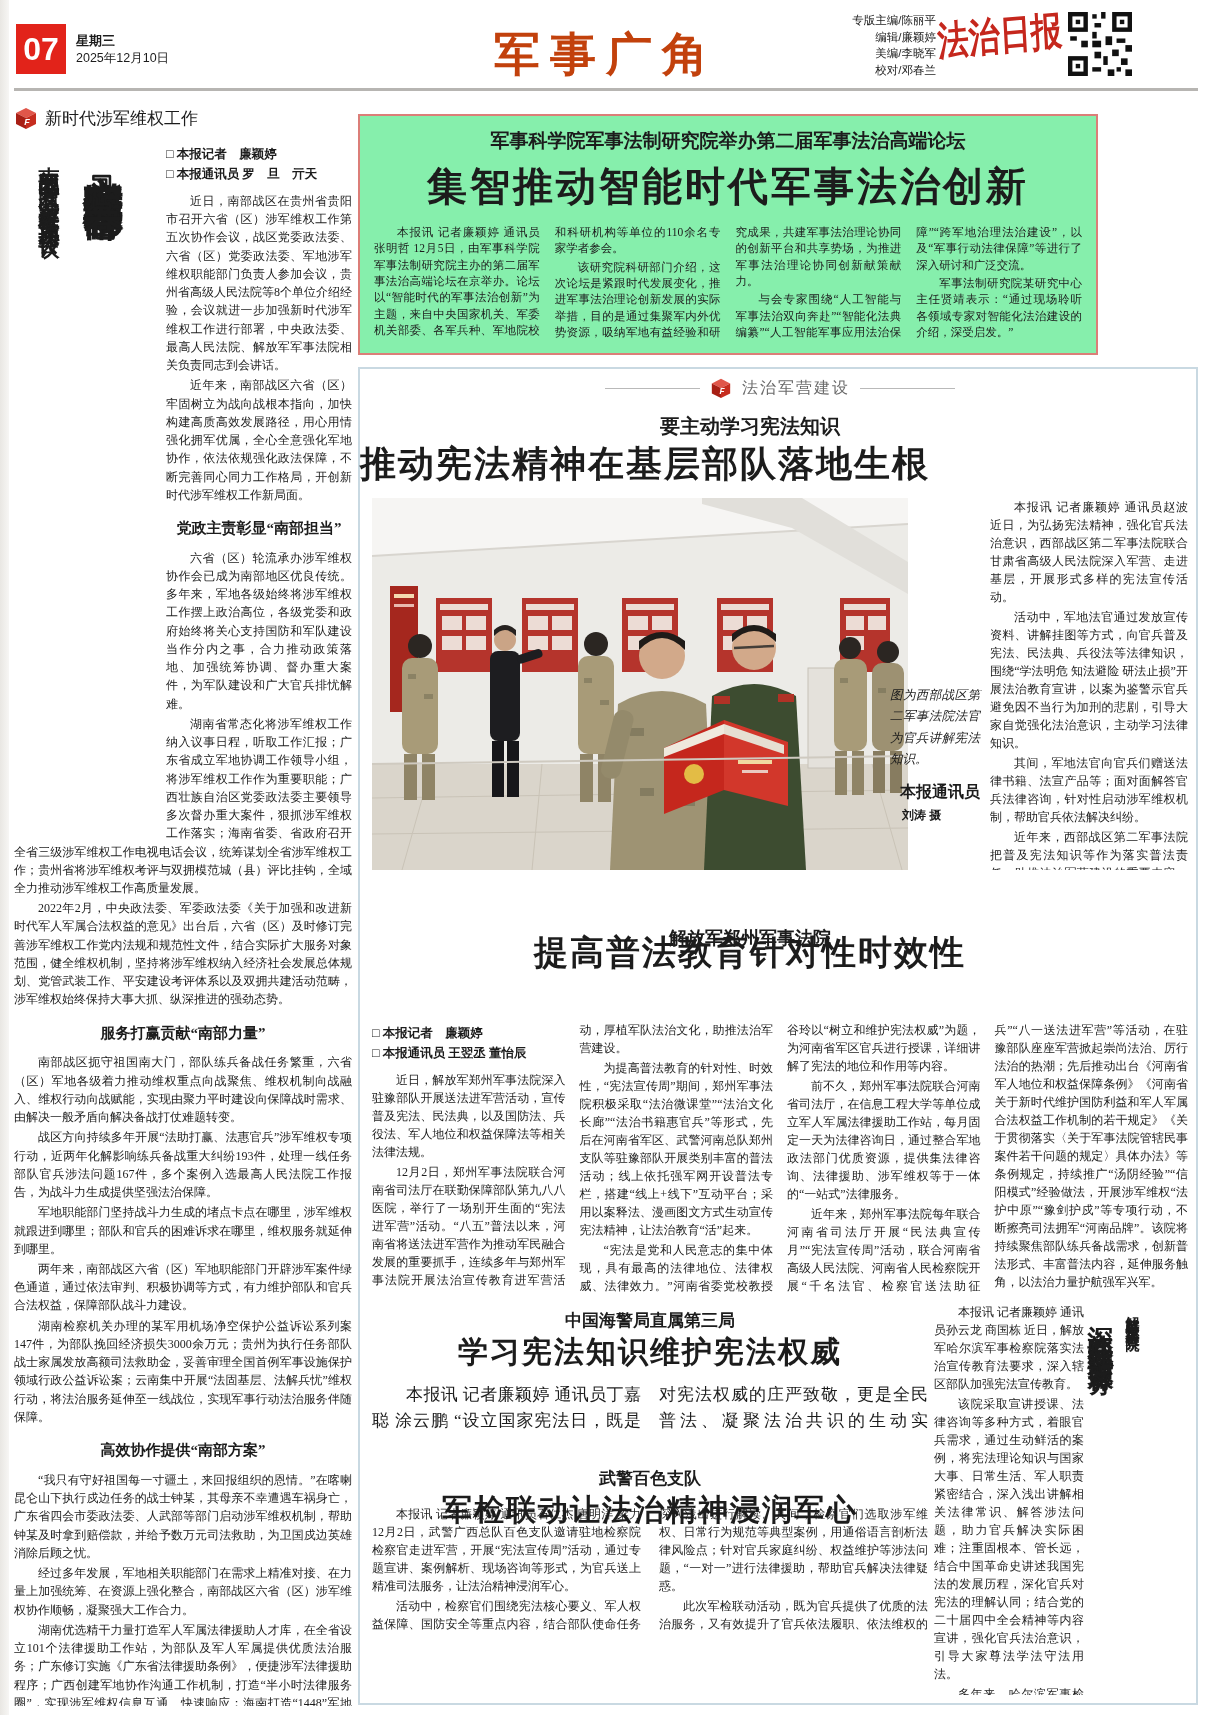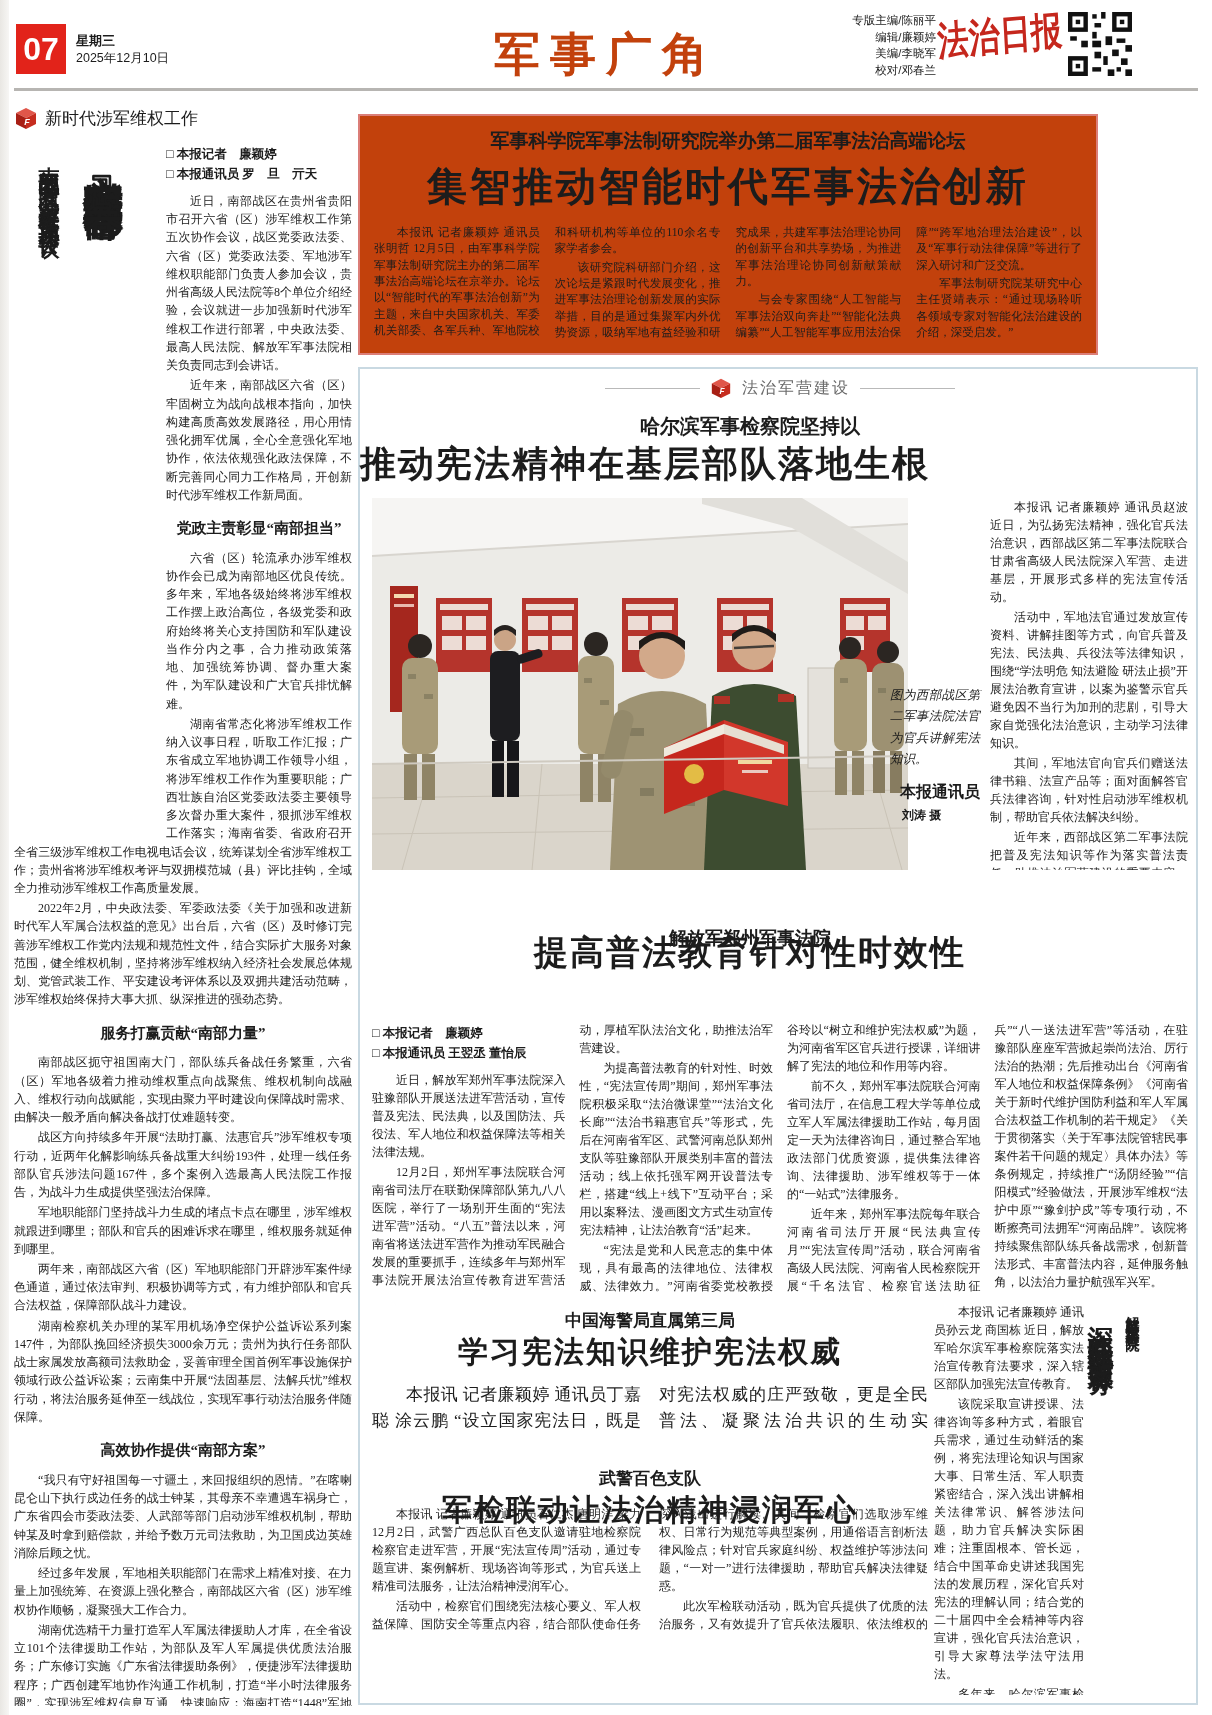--- a/index.html
+++ b/index.html
@@ -42,21 +42,21 @@
   .la-text { font-size:12px; line-height:1.52; }
   .la-float { float:left; width:142px; height:694px; position:relative; margin-right:10px; }
   .vert { writing-mode:vertical-rl; }
   .la-subtitle { position:absolute; left:18px; top:6px; height:670px;
     font-size:21px; font-weight:700; letter-spacing:3px; }
   .la-headline { position:absolute; left:58px; top:0; height:694px;
     font-size:40px; font-weight:700; letter-spacing:2px; }
 
   
   .top-box { left:358px; top:114px; width:740px; height:241px;
-    border:2px solid #db7e78; background:#c2410c; padding-top:12px; }
+    border:2px solid #db7e78; background:#86efac; padding-top:12px; }
   .tb-kicker { text-align:center; font-size:19px; font-weight:700; }
   .tb-headline { text-align:center; font-size:40px; font-weight:700;
     letter-spacing:3px; margin-top:5px; }
   .tb-cols { margin:10px 14px 0 14px; height:126px; overflow:hidden;
     column-count:4; column-gap:15px; font-size:11.5px; line-height:1.42; }
 
   
   .fz-box { left:358px; top:367px; width:840px; height:1338px;
     border:2px solid #c9d9e2; }
   .fz-header { position:absolute; left:0; top:8px; width:840px; display:flex;
@@ -224,21 +224,21 @@
     <svg width="22" height="22" viewBox="0 0 24 24">
       <polygon points="2,7 12,2 22,7 12,12" fill="#e0564a"></polygon>
       <polygon points="2,7 12,12 12,23 2,18" fill="#a81f15"></polygon>
       <polygon points="12,12 22,7 22,18 12,23" fill="#c62d1f"></polygon>
       <text x="13" y="19" font-size="9" font-weight="bold" font-style="italic" fill="#fff" text-anchor="middle">F</text>
     </svg>
     <span class="fz-label">法治军营建设</span>
     <span class="hline"></span>
   </div>
 
-  <div class="abs xb-kicker">哈尔滨军事检察院坚持以</div>
+  <div class="abs xb-kicker">要主动学习宪法知识</div>
   <div class="abs xb-headline">推动宪法精神在基层部队落地生根</div>
 
   <svg class="abs xb-photo" width="536" height="372" viewBox="0 0 536 372">
     <rect width="536" height="372" fill="#ecebe7"></rect>
     <polygon points="0,0 536,0 536,26 0,58" fill="#f6f5f3"></polygon>
     <line x1="0" y1="58" x2="536" y2="26" stroke="#d8d5cf" stroke-width="2"></line>
     <polygon points="330,0 430,0 536,64 536,96 420,30 330,6" fill="#e1dfda"></polygon>
     <rect y="266" width="536" height="106" fill="#dad5cb"></rect>
     <g stroke="#c9c3b7" stroke-width="1">
       <line x1="0" y1="300" x2="536" y2="292"></line>

